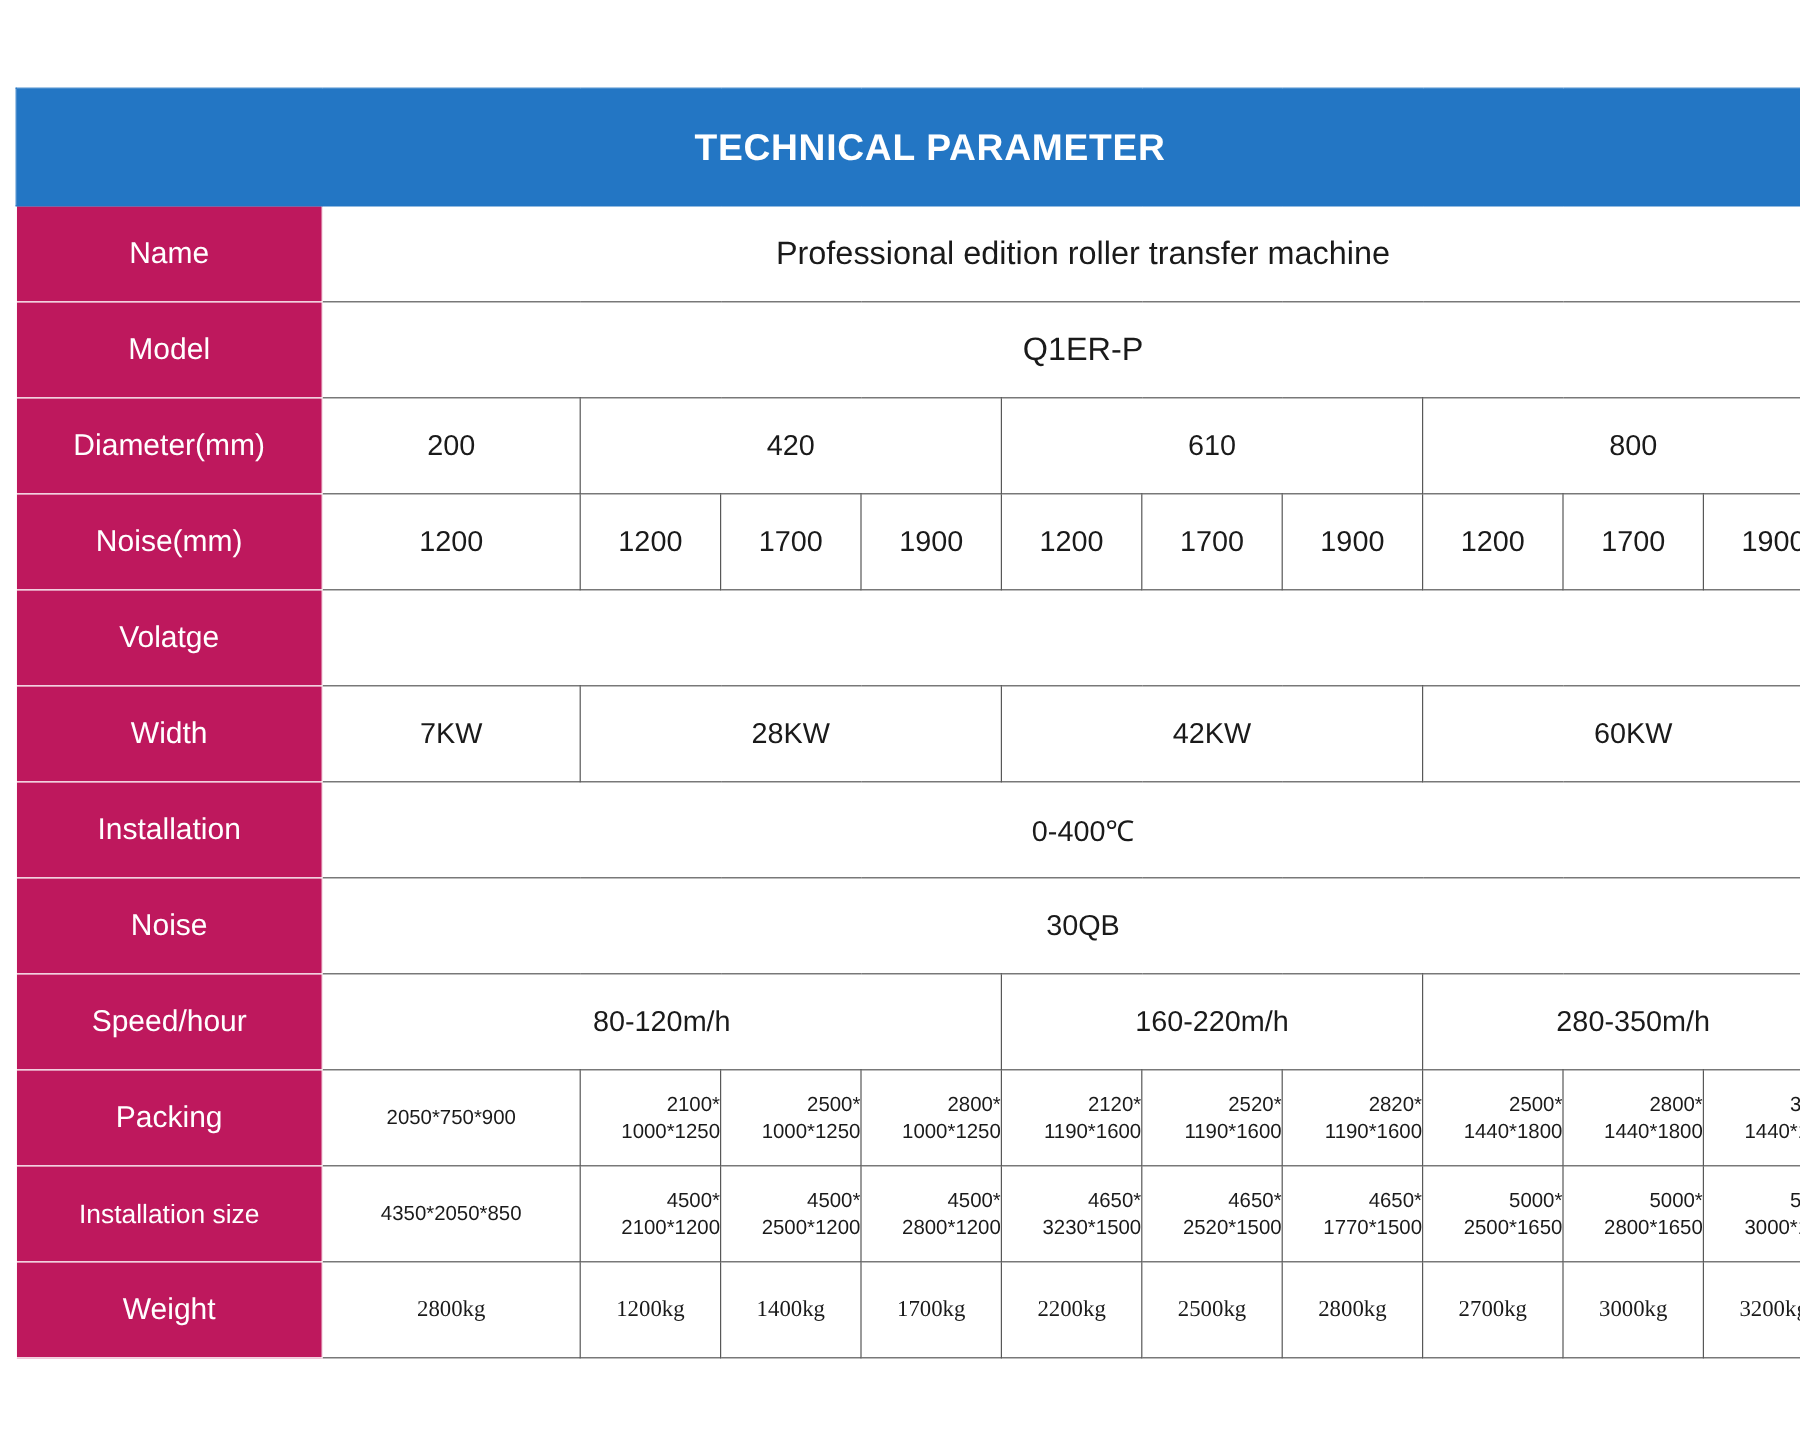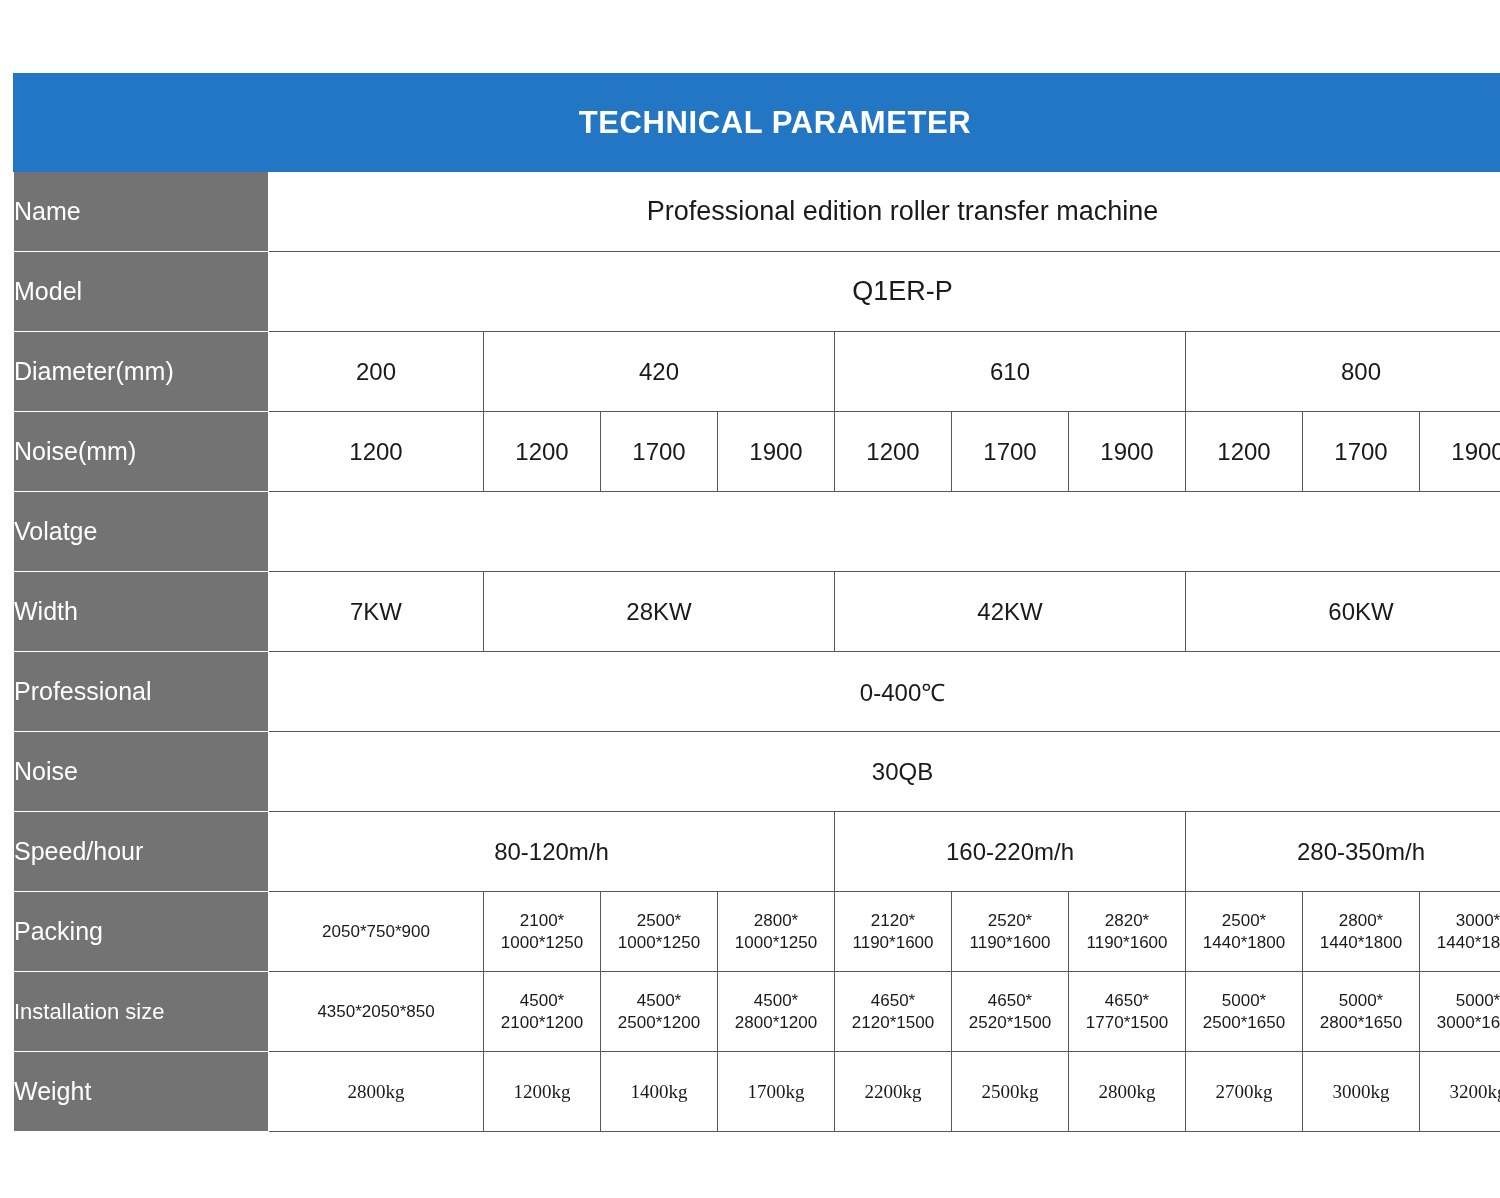--- a/index.html
+++ b/index.html
@@ -40,24 +40,24 @@
     color: #ffffff;
     font-size: 31px;
     font-weight: bold;
     letter-spacing: 0.6px;
     text-align: center;
     height: 97px;
     vertical-align: middle;
     border: 1px solid #2376c4 !important;
   }
   .label {
-    background: #737373;
+    background: #be185d;
     color: #ffffff;
     font-size: 25px;
-    text-align: left;
+    text-align: center;
     vertical-align: middle;
     height: 79px;
     border-color: #ffffff;
   }
   .label.small {
     font-size: 22px;
   }
   .val {
     background: #ffffff;
     color: #1a1a1a;
@@ -76,20 +76,21 @@
   .val.small {
     font-size: 17px;
     line-height: 1.25;
   }
   .val.weight {
     font-size: 19px;
     font-family: Liberation Serif, serif;
   }
   .two-line span {
     display: block;
+    text-align: right;
   }
   .blankrow {
     height: 79px;
   }
 </style>
 </head>
 <body>
 
 <div class="sheet">
   <div class="table-wrap">
@@ -152,21 +153,21 @@
 
       <tr>
         <td class="label">Width</td>
         <td class="val mid">7KW</td>
         <td class="val mid" colspan="3">28KW</td>
         <td class="val mid" colspan="3">42KW</td>
         <td class="val mid" colspan="3">60KW</td>
       </tr>
 
       <tr>
-        <td class="label">Professional</td>
+        <td class="label">Installation</td>
         <td class="val mid" colspan="10">0-400℃</td>
       </tr>
 
       <tr>
         <td class="label">Noise</td>
         <td class="val mid" colspan="10">30QB</td>
       </tr>
 
       <tr>
         <td class="label">Speed/hour</td>
@@ -230,21 +231,21 @@
         <td class="val small two-line">
           <span>4500*</span>
           <span>2500*1200</span>
         </td>
         <td class="val small two-line">
           <span>4500*</span>
           <span>2800*1200</span>
         </td>
         <td class="val small two-line">
           <span>4650*</span>
-          <span>2120*1500</span>
+          <span>3230*1500</span>
         </td>
         <td class="val small two-line">
           <span>4650*</span>
           <span>2520*1500</span>
         </td>
         <td class="val small two-line">
           <span>4650*</span>
           <span>1770*1500</span>
         </td>
         <td class="val small two-line">

